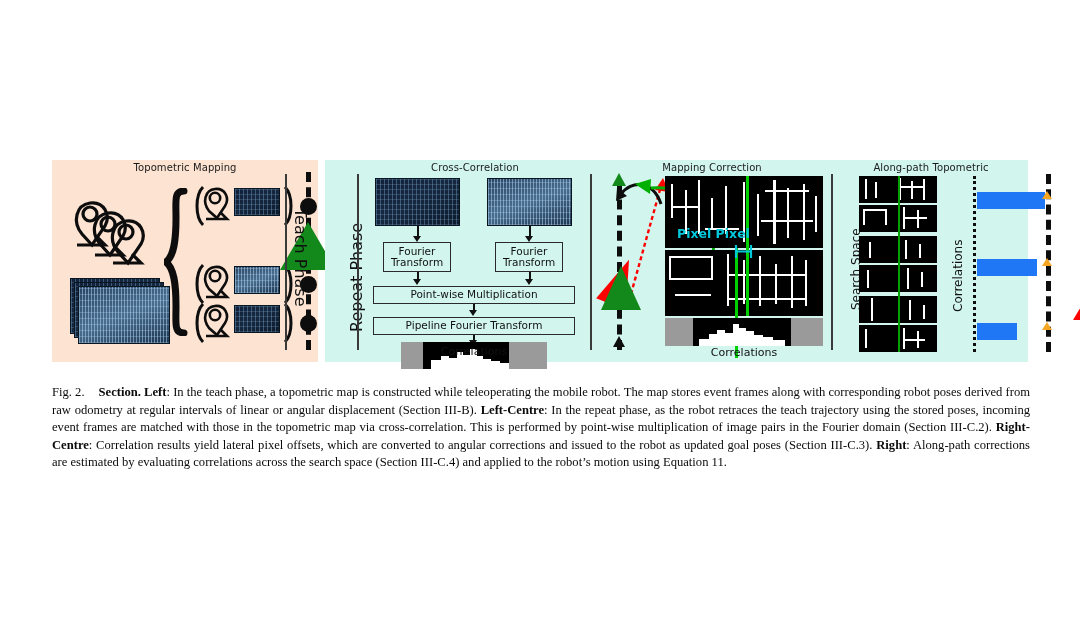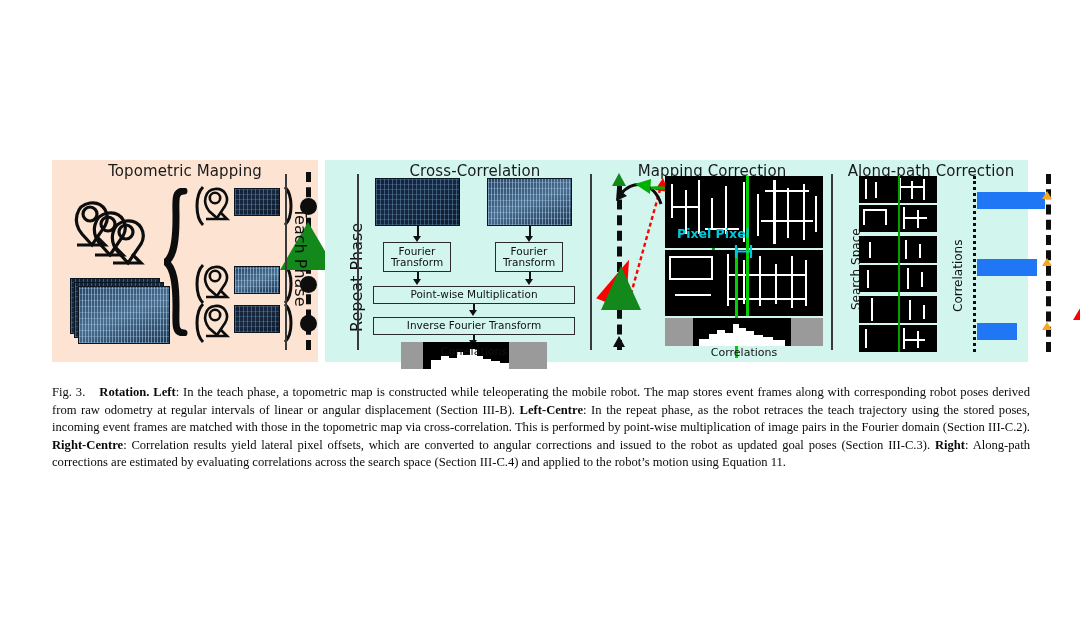--- a/index.html
+++ b/index.html
@@ -14,21 +14,21 @@
   
   .figure { position:absolute; left:52px; top:160px; width:976px; height:202px; }
 
   .panel { position:absolute; top:0; height:202px; box-sizing:border-box; }
   .panel-teach  { left:0px;   width:266px; background:#FCE3D2; }
   .panel-repeat { left:273px; width:703px; background:#D2F6EE; }
 
   .panel-title {
     position:absolute; top:2px; width:100%; text-align:center;
     font-family:"DejaVu Sans","Liberation Sans",sans-serif;
-    font-size:15px; color:#1a1a1a; letter-spacing:0.1px;
+    font-size:10px; color:#1a1a1a; letter-spacing:0.1px;
   }
 
   .vlabel {
     position:absolute;
     font-family:"DejaVu Sans","Liberation Sans",sans-serif;
     font-size:16px; color:#111; white-space:nowrap;
     transform-origin: 0 0;
   }
   .vlabel.cw  { transform: rotate(90deg); }
   .vlabel.ccw { transform: rotate(-90deg); }
@@ -247,21 +247,21 @@
         <div class="arrow-v" style="left:92px; top:112px; height:9px;"></div>
         <div class="arrow-head" style="left:88px; top:119px;"></div>
         <div class="arrow-v" style="left:204px; top:112px; height:9px;"></div>
         <div class="arrow-head" style="left:200px; top:119px;"></div>
 
         <div class="fbox" style="left:48px; top:126px; width:202px; height:18px;">Point-wise Multiplication</div>
 
         <div class="arrow-v" style="left:148px; top:144px; height:8px;"></div>
         <div class="arrow-head" style="left:144px; top:150px;"></div>
 
-        <div class="fbox" style="left:48px; top:157px; width:202px; height:18px;">Inverse Fourier Transform</div>
+        <div class="fbox" style="left:48px; top:157px; width:202px; height:18px;">Pipeline Fourier Transform</div>
 
         <div class="arrow-v" style="left:148px; top:175px; height:7px;"></div>
         <div class="arrow-head" style="left:144px; top:180px;"></div>
 
         <div class="corrstrip" style="left:76px; top:182px; width:146px; height:27px;">
           <div class="blk" style="left:22px; bottom:0; width:86px; height:27px;"></div>
           <div class="wht" style="left:30px; bottom:0; width:10px; height:9px;"></div>
           <div class="wht" style="left:40px; bottom:0; width:8px;  height:13px;"></div>
           <div class="wht" style="left:48px; bottom:0; width:8px;  height:11px;"></div>
           <div class="wht" style="left:56px; bottom:0; width:6px;  height:17px;"></div>
@@ -365,21 +365,21 @@
           <div class="wht" style="left:89px; bottom:0; width:9px;  height:11px;"></div>
           <div class="wht" style="left:98px; bottom:0; width:10px; height:9px;"></div>
           <div class="wht" style="left:108px;bottom:0; width:12px; height:6px;"></div>
         </div>
         <div class="cap" style="left:340px; top:186px; width:158px;">Correlations</div>
       </div>
 
       <div class="vdiv" style="left:506px; top:14px; height:176px;"></div>
 
       <div>
-        <div class="panel-title" style="left:516px; width:180px; text-align:center;">Along-path Correction</div>
+        <div class="panel-title" style="left:516px; width:180px; text-align:center;">Along-path Topometric</div>
 
         <div class="vlabel ccw" style="left:524px; top:150px; font-size:12px;">Search Space</div>
 
         <div>
           <div class="binimg" style="left:534px; top:16px; width:78px; height:27px;">
             <div class="spk" style="left:6px; top:3px; width:2px;height:20px;"></div>
             <div class="spk" style="left:16px;top:6px; width:2px;height:16px;"></div>
             <div class="spk" style="left:40px;top:2px; width:2px;height:22px;"></div>
             <div class="spk" style="left:52px;top:5px; width:2px;height:18px;"></div>
             <div class="spk" style="left:64px;top:3px; width:2px;height:21px;"></div>
@@ -433,17 +433,17 @@
 
         <div class="tri" style="left:748px; top:106px;
              border-left:32px solid transparent; border-right:32px solid transparent;
              border-bottom:54px solid #FF0000;"></div>
 
       </div>
     </div>
   </div>
 
   <div class="caption">
-    <span class="fignum">Fig. 3.</span><b>Rotation.</b>
+    <span class="fignum">Fig. 2.</span><b>Section.</b>
     <b>Left</b><span>: In the teach phase, a topometric map is constructed while teleoperating the mobile robot. The map stores event frames along with corresponding robot poses derived from raw odometry at regular intervals of linear or angular displacement (Section III-B). </span><b>Left-Centre</b><span>: In the repeat phase, as the robot retraces the teach trajectory using the stored poses, incoming event frames are matched with those in the topometric map via cross-correlation. This is performed by point-wise multiplication of image pairs in the Fourier domain (Section III-C.2). </span><b>Right-Centre</b><span>: Correlation results yield lateral pixel offsets, which are converted to angular corrections and issued to the robot as updated goal poses (Section III-C.3). </span><b>Right</b><span>: Along-path corrections are estimated by evaluating correlations across the search space (Section III-C.4) and applied to the robot’s motion using Equation 11.</span>
   </div>
 
 </div>
 
 </body></html>

